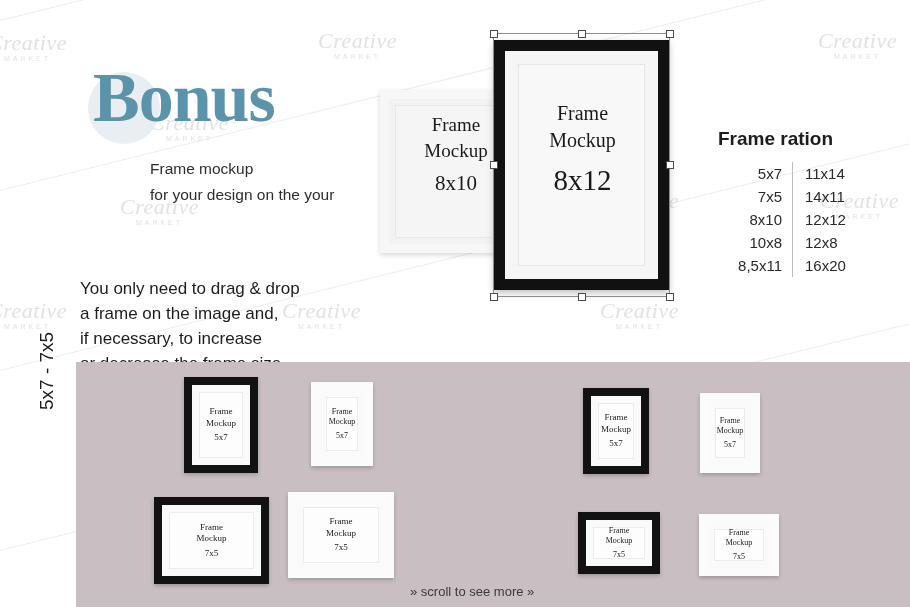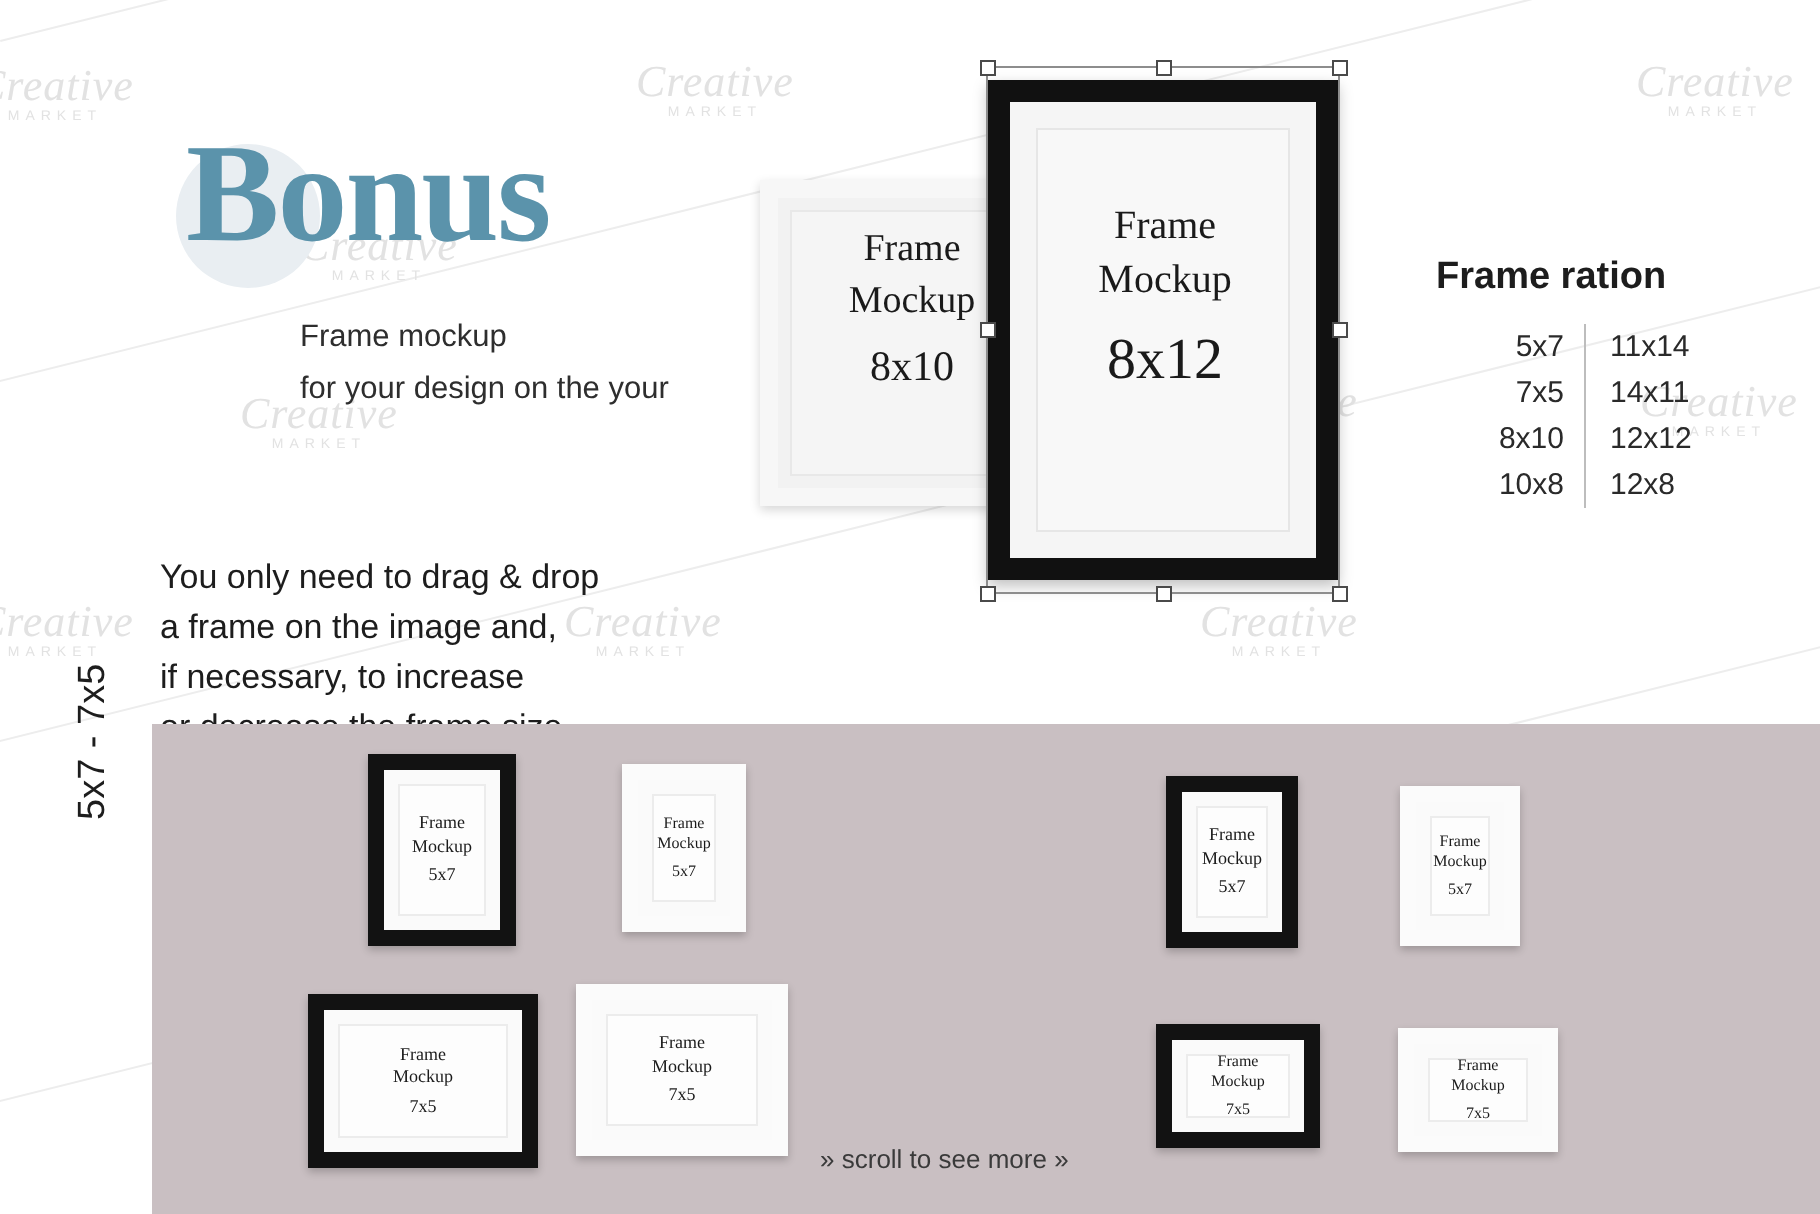--- a/index.html
+++ b/index.html
@@ -223,21 +223,21 @@
     top: 410px;
     font-size: 19px;
     color: #1d1d1d;
     transform: rotate(-90deg);
     transform-origin: left top;
     white-space: nowrap;
   }
   .scroll-note {
     position: absolute;
     left: 410px;
-    top: 572px;
+    top: 584px;
     font-size: 13px;
     color: #3a3a3a;
     white-space: nowrap;
   }
   .scroll-note .chev { color: #3a3a3a; font-size: 13px; }
 
   .fr {
     position: absolute;
     box-sizing: border-box;
     box-shadow: 0 2px 4px rgba(0,0,0,0.22);
@@ -358,20 +358,24 @@
           <td class="right">14x11</td>
         </tr>
         <tr>
           <td class="left">8x10</td>
           <td class="right">12x12</td>
         </tr>
         <tr>
           <td class="left">10x8</td>
           <td class="right">12x8</td>
         </tr>
+        <tr>
+          <td class="left">8,5x11</td>
+          <td class="right">16x20</td>
+        </tr>
       </tbody>
   </table>
 
   <div class="frame-white-big">
     <div class="inner"></div>
   </div>
   <div class="label-white-big script">
     <span>Frame</span><br>
     <span>Mockup</span>
     <span class="sz">8x10</span>

